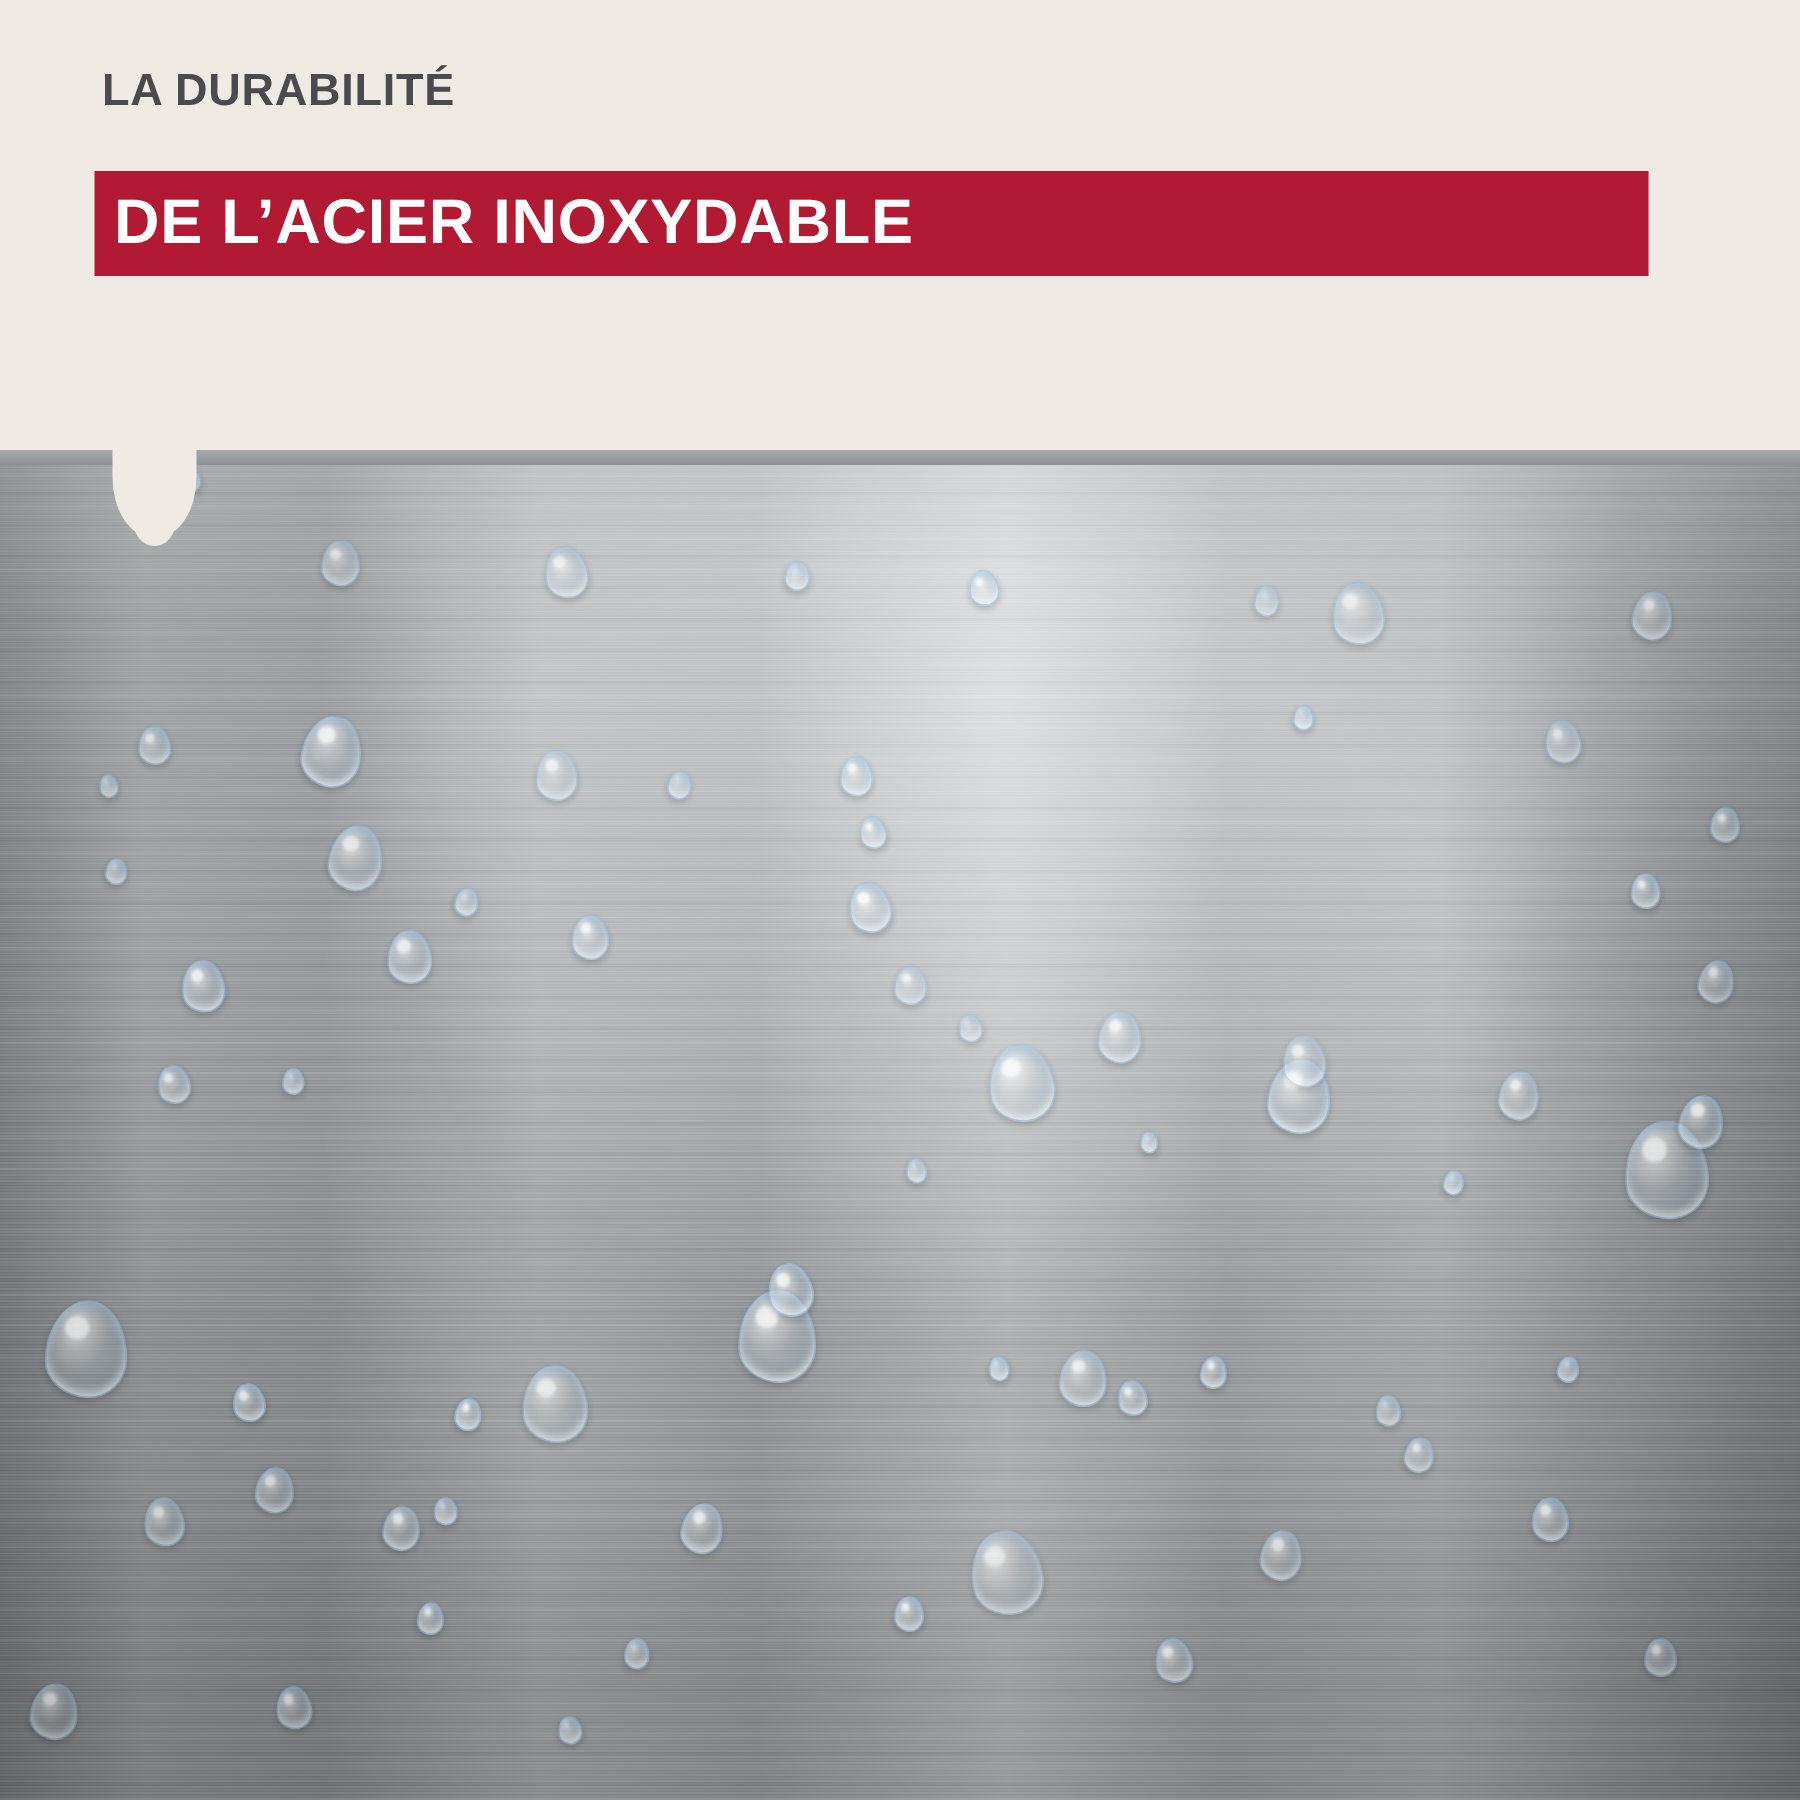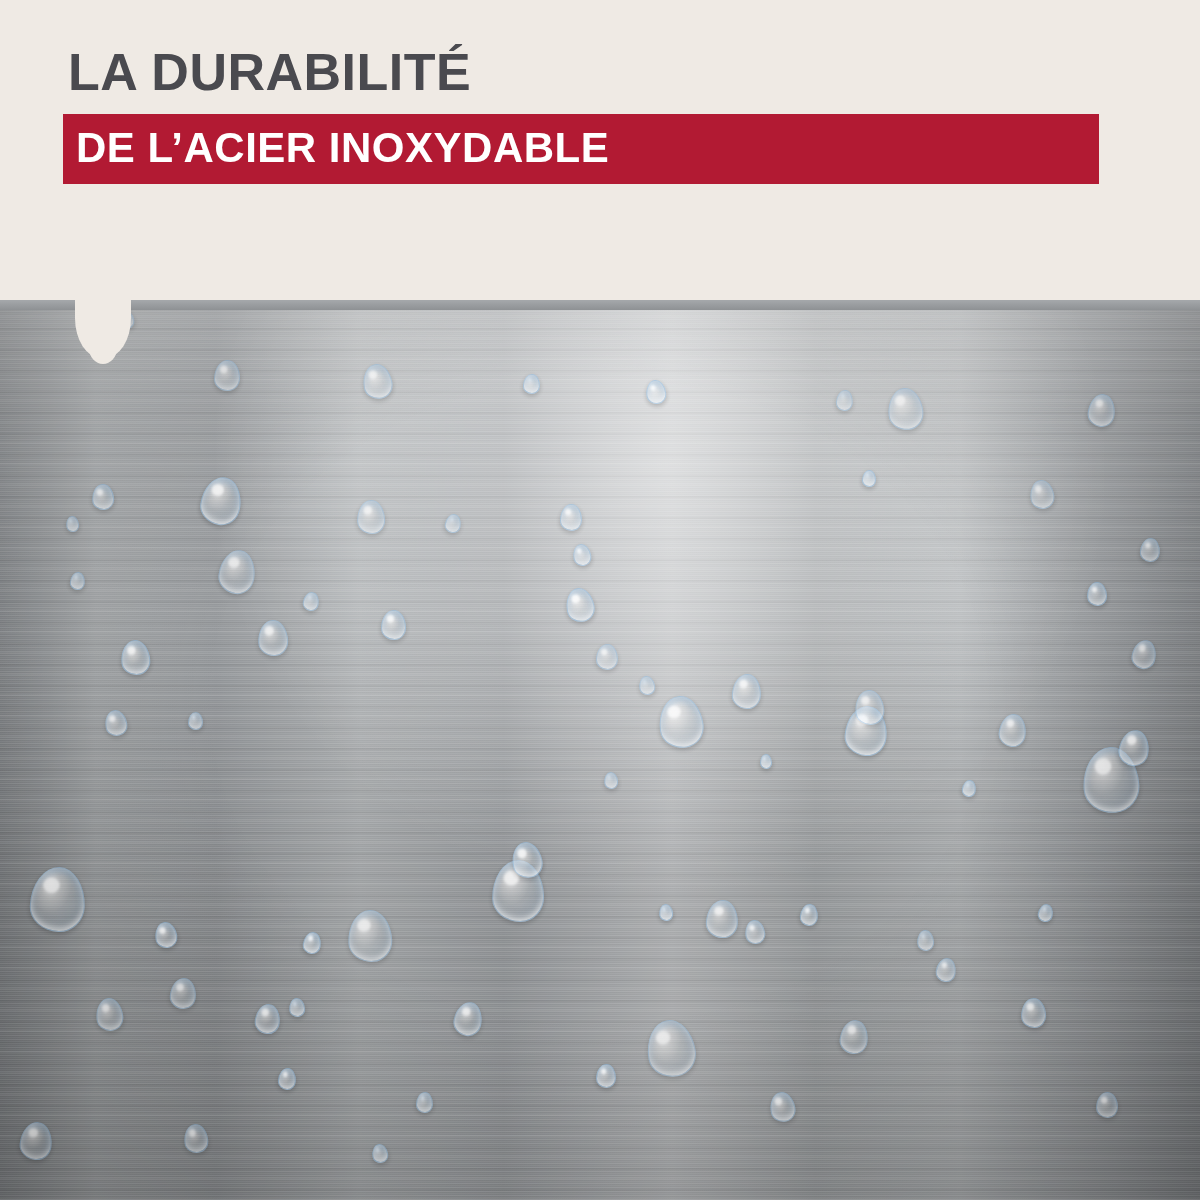--- a/index.html
+++ b/index.html
@@ -27,21 +27,21 @@
     width: 1200px;
     height: 300px;
     background: #efeae4;
     z-index: 5;
   }
 
   .title-line1 {
     position: absolute;
     left: 68px;
     top: 45px;
-    font-size: 52px;
+    font-size: 30px;
     font-weight: bold;
     letter-spacing: 0.5px;
     color: #4a4a4f;
     line-height: 1.05;
     white-space: nowrap;
   }
 
   .title-bar {
     position: absolute;
     left: 63px;

